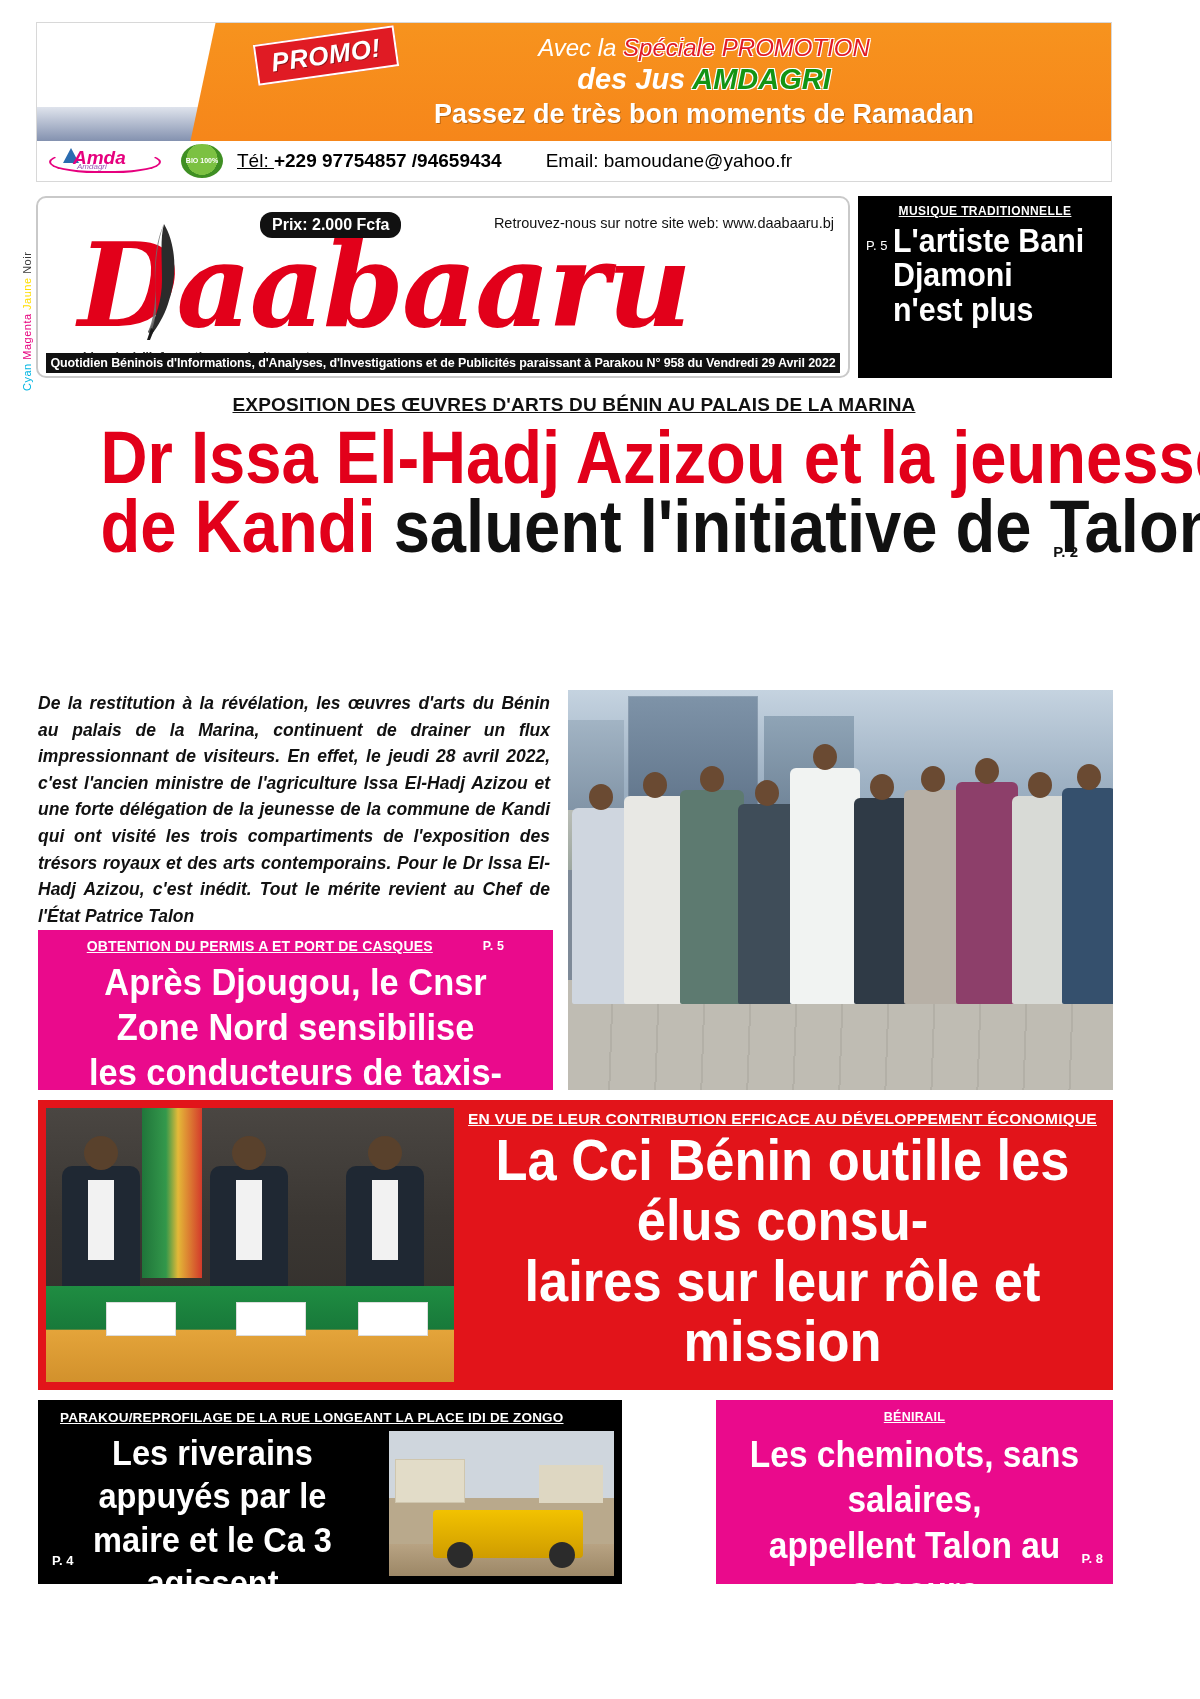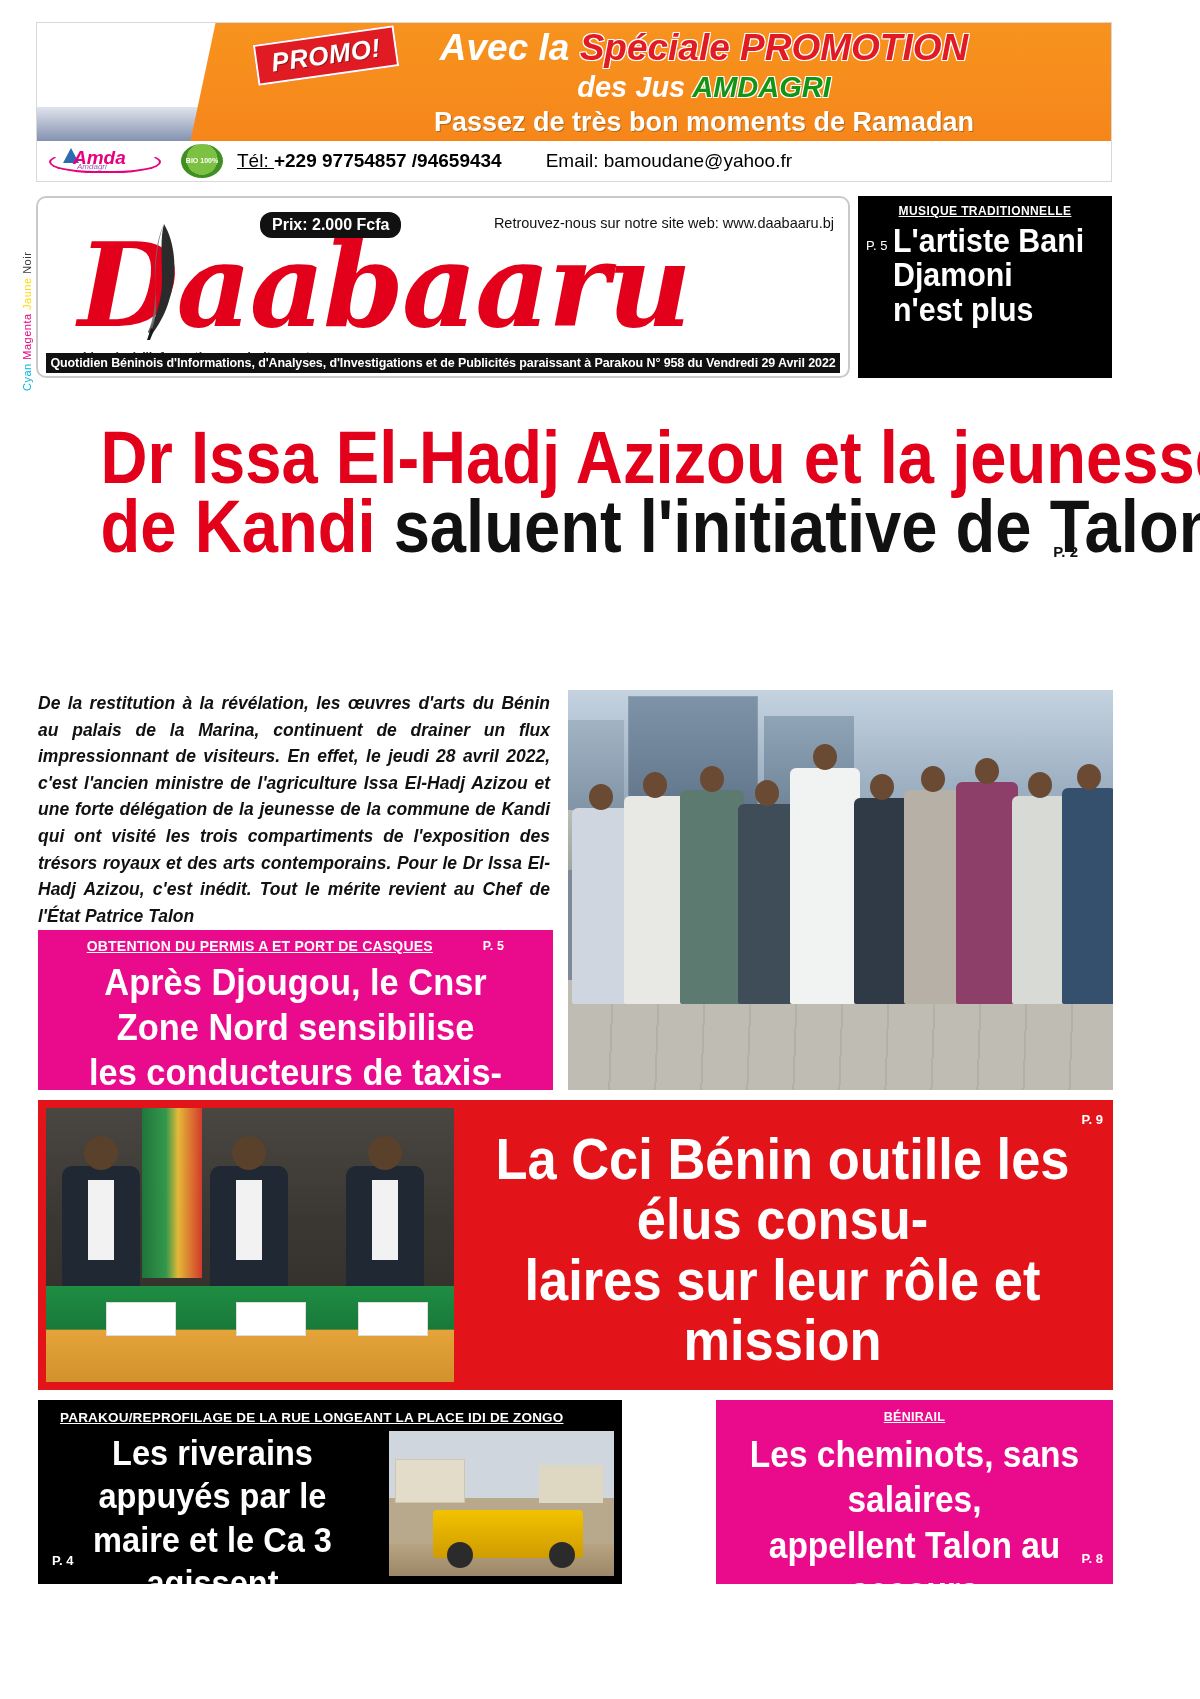--- a/index.html
+++ b/index.html
@@ -63,21 +63,21 @@
   .promo-badge {
     position: absolute; left: 18px; top: 12px;
     background: #e01b24; color:#fff;
     font-weight: bold; font-style: italic; font-size: 26px;
     padding: 3px 14px; transform: rotate(-8deg);
     border: 2px solid #fff; letter-spacing: .5px;
     text-shadow: 1px 1px 0 rgba(0,0,0,.35);
     z-index: 3;
   }
   .ad-line { position: relative; z-index:2; white-space: nowrap; }
-  .ad-l1 { font-size: 37px; font-weight: bold; font-style: italic; line-height: 1.18; }
+  .ad-l1 { font-size: 24px; font-weight: normal; font-style: italic; line-height: 1.18; }
   .ad-l1 .hl-red   { color:#e01b24; text-shadow: 1px 1px 0 #fff, -1px -1px 0 #fff, 1px -1px 0 #fff, -1px 1px 0 #fff; }
   .ad-l2 { font-size: 29px; font-weight: bold; font-style: italic; line-height: 1.18; }
   .ad-l2 .hl-green { color:#149414; text-shadow: 1px 1px 0 #fff, -1px -1px 0 #fff, 1px -1px 0 #fff, -1px 1px 0 #fff; }
   .ad-l3 { font-size: 27px; font-weight: bold; line-height: 1.2; margin-top: 2px; text-shadow: 1px 1px 0 rgba(0,0,0,.25); }
 
   .ad-bottom {
     height: 40px; background:#fff; display:flex; align-items:center; gap: 14px;
     padding: 0 10px;
   }
   .logo-amda {
@@ -406,20 +406,21 @@
     <div class="teaser-kicker">MUSIQUE TRADITIONNELLE</div>
     <div class="teaser-body">
       <div class="teaser-page">P. 5</div>
       <div class="teaser-head">
         <div>L'artiste Bani</div>
         <div>Djamoni n'est plus</div>
       </div>
     </div>
   </div>
 
+  <div class="lead-kicker">EXPOSITION DES ŒUVRES D'ARTS DU BÉNIN AU PALAIS DE LA MARINA</div>
 
   <div class="lead-head">
     <span class="l red">Dr Issa El-Hadj Azizou et la jeunesse</span>
     <span class="l mix"><span class="red">de Kandi </span><span class="blk">saluent l'initiative de Talon</span></span>
   </div>
   <div class="lead-page">P. 2</div>
 
   <div class="lead-body">De la restitution à la révélation, les œuvres d'arts du Bénin au palais de la Marina, continuent de drainer un flux impressionnant de visiteurs. En effet, le jeudi 28 avril 2022, c'est l'ancien ministre de l'agriculture Issa El-Hadj Azizou et une forte délégation de la jeunesse de la commune de Kandi qui ont visité les trois compartiments de l'exposition des trésors royaux et des arts contemporains. Pour le Dr Issa El-Hadj Azizou, c'est inédit. Tout le mérite revient au Chef de l'État Patrice Talon</div>
 
   <div class="lead-photo">
@@ -490,21 +491,21 @@
       <div class="cci-person" style="left:300px;">
           <span class="h"></span>
           <span class="shirt"></span>
         </div>
       <div class="cci-table"></div>
       <div class="cci-card" style="left:60px;"></div>
       <div class="cci-card" style="left:190px;"></div>
       <div class="cci-card" style="left:312px;"></div>
     </div>
     <div class="cci-text">
-      <div class="cci-page">P. 9</div>
+      <div class="cci-kicker">EN VUE DE LEUR CONTRIBUTION EFFICACE AU DÉVELOPPEMENT ÉCONOMIQUE</div>
       <div class="cci-head">
         <div>La Cci Bénin outille les élus consu-</div>
         <div>laires sur leur rôle et mission</div>
       </div>
     </div>
   </div>
 
   <div class="black-box">
     <div class="bb-kicker">PARAKOU/REPROFILAGE DE LA RUE LONGEANT LA PLACE IDI DE ZONGO</div>
     <div class="bb-row">

